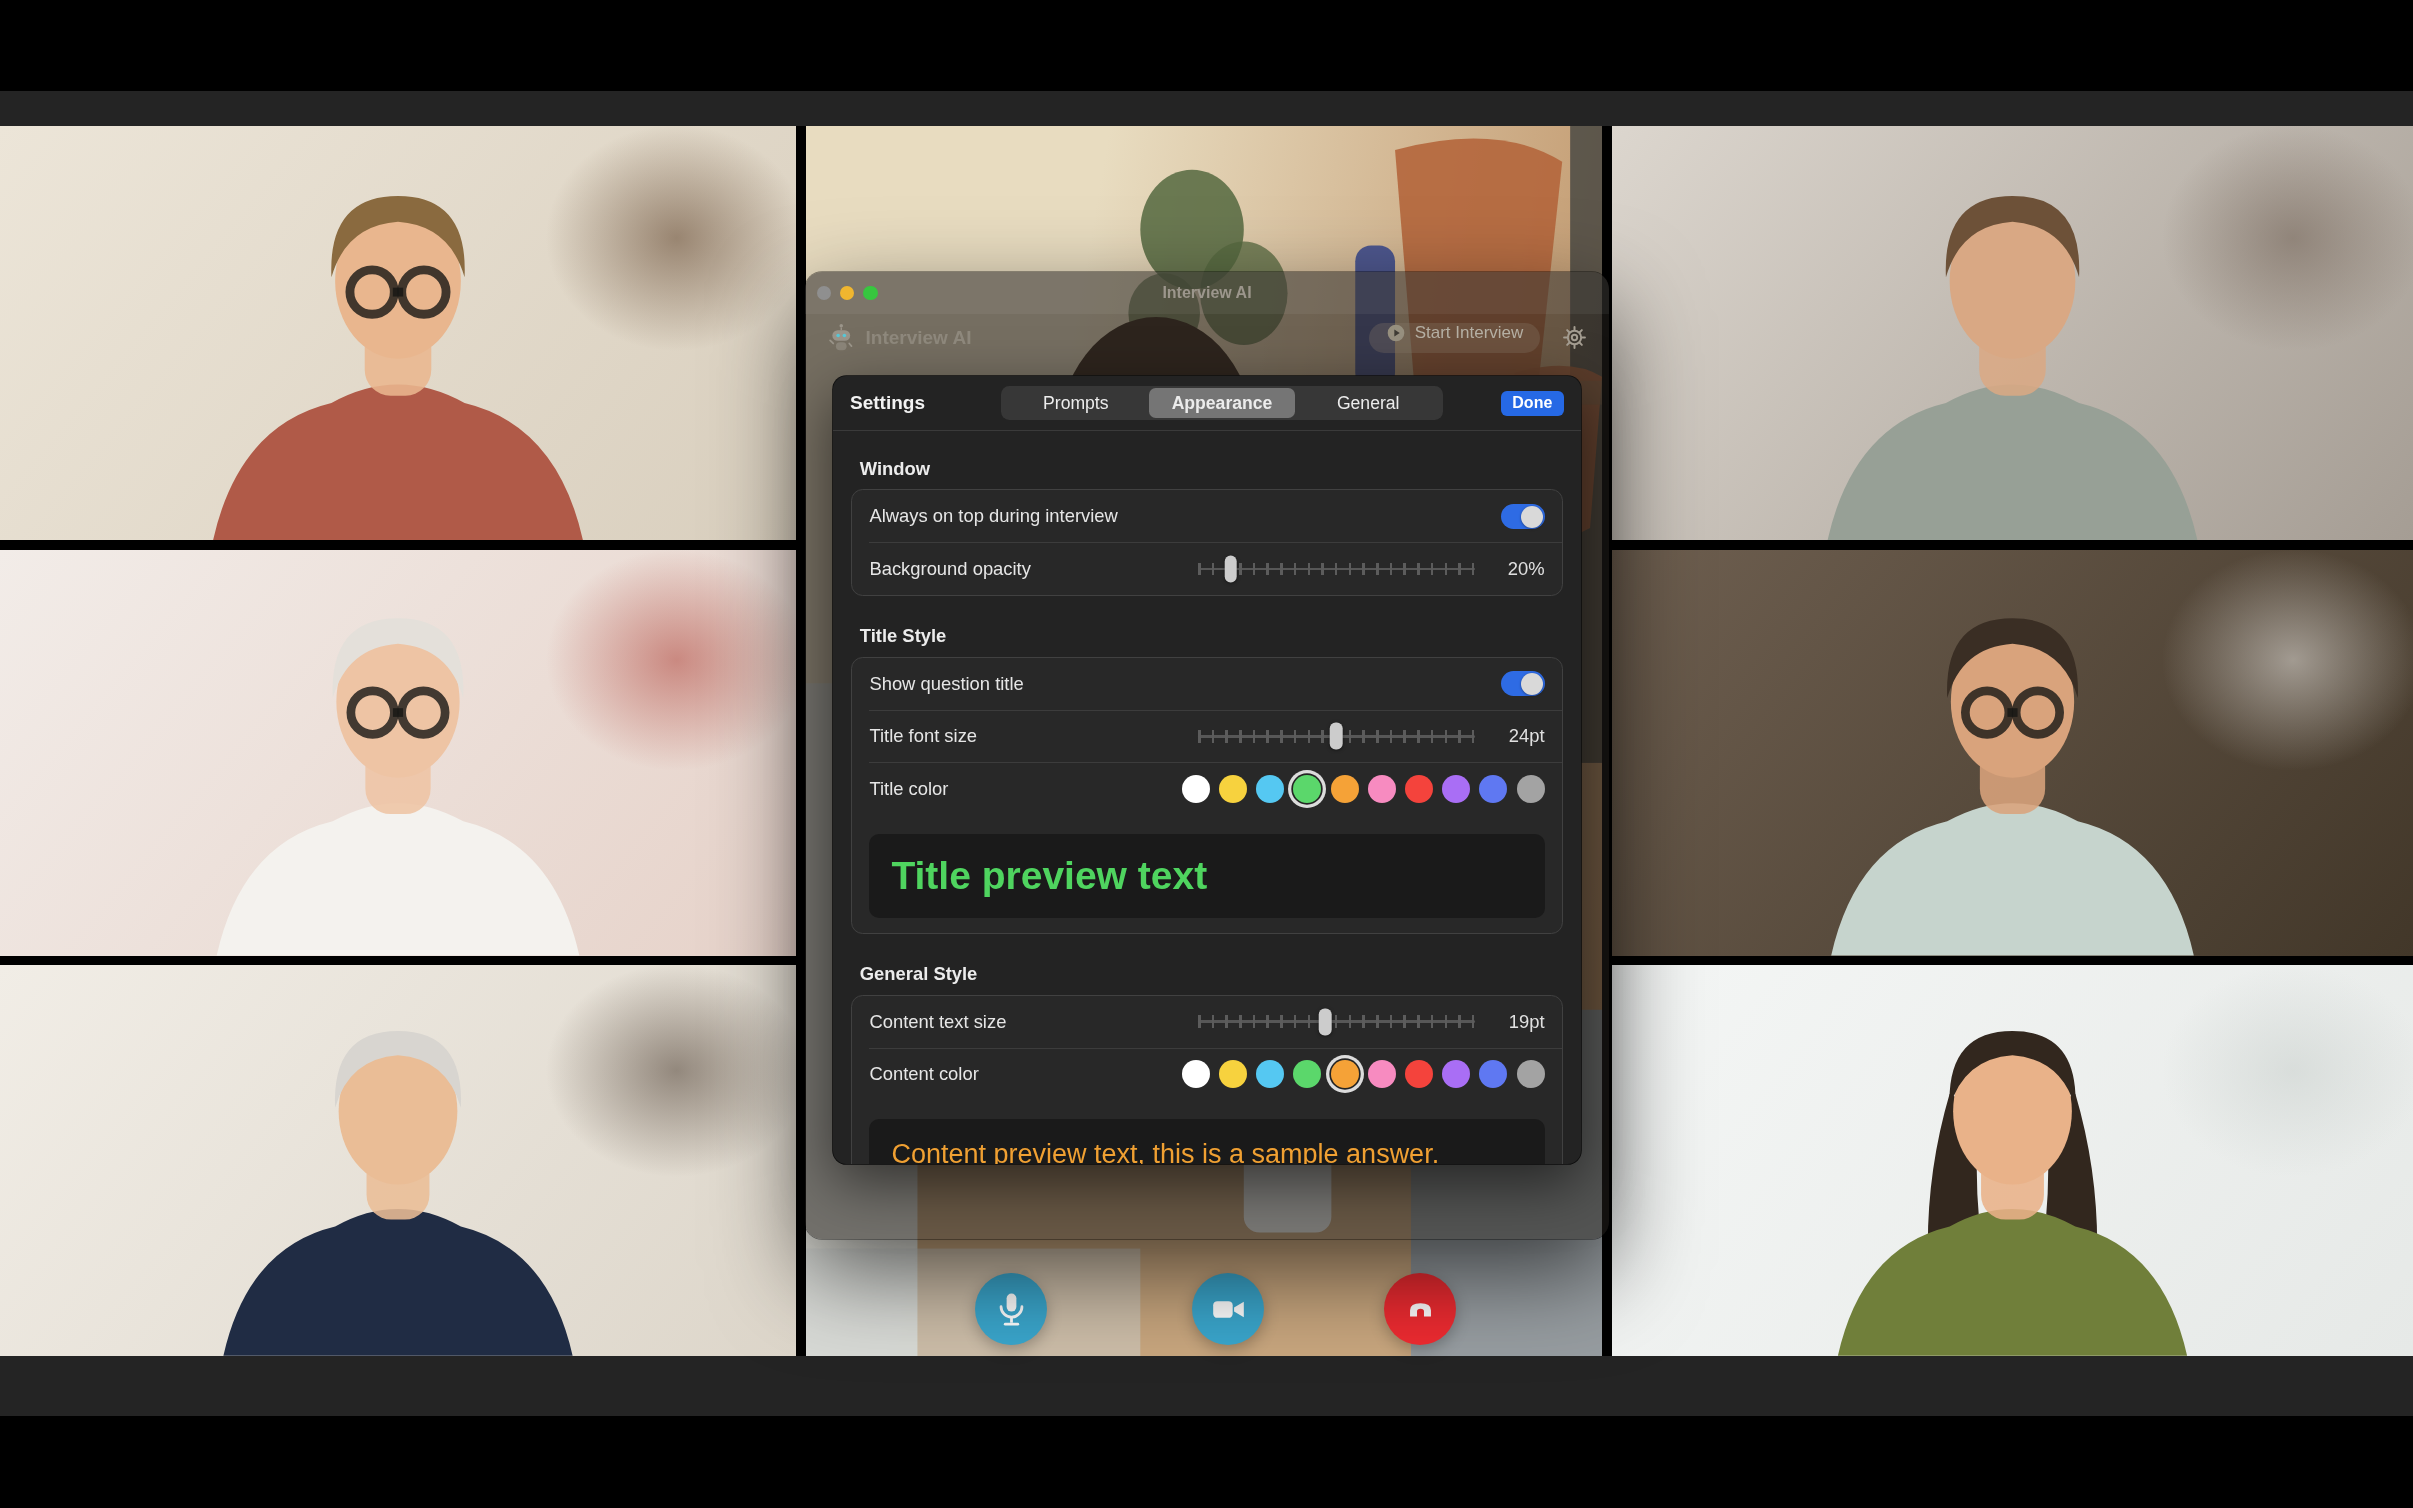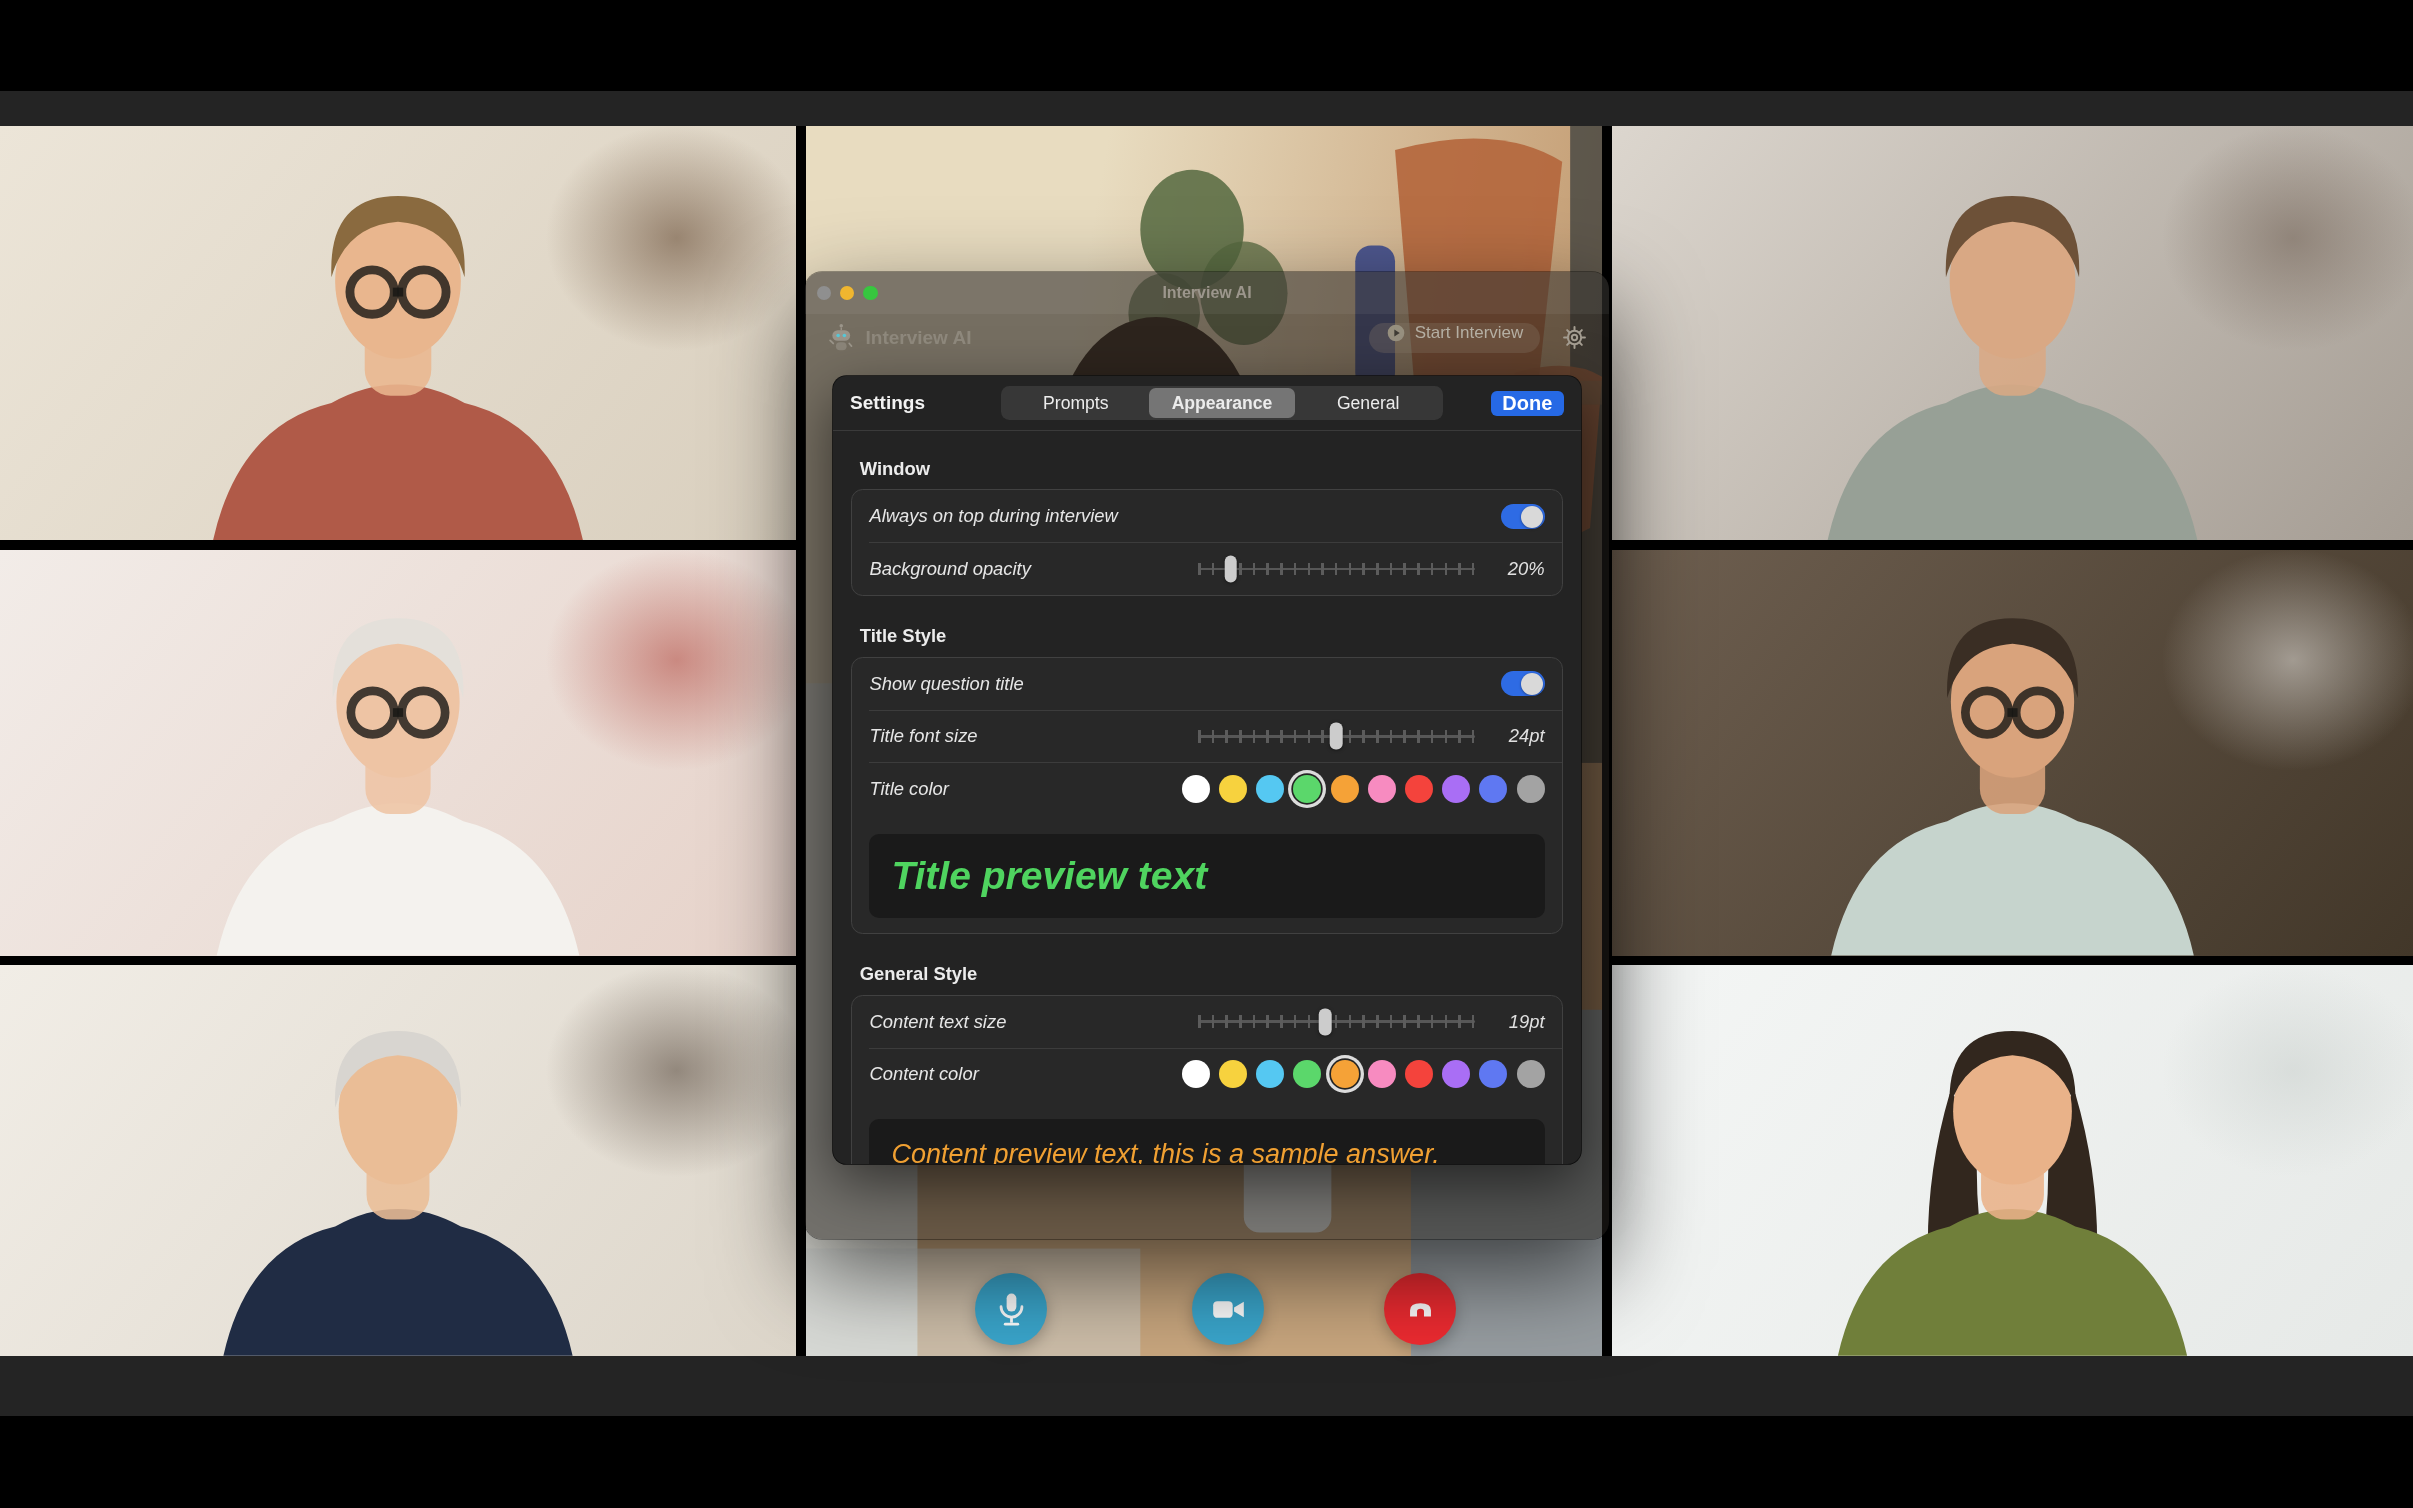--- a/index.html
+++ b/index.html
@@ -64,26 +64,26 @@
          background:#232323;box-shadow:0 20px 59px rgba(0,0,0,.55),0 0 0 0.8px #121212;overflow:hidden;}
   .panel-header{position:relative;height:54px;display:flex;align-items:center;padding:0 17px;
                 border-bottom:0.8px solid #3a3a3a;}
   .panel-title{font-size:19px;font-weight:bold;color:#f2f2f2;}
   .segmented{position:absolute;left:50%;transform:translateX(-50%);margin-left:15px;display:flex;
              width:442px;height:34px;background:#373737;border-radius:8.4px;padding:1.7px;box-sizing:border-box;}
   .segment{flex:1;display:flex;align-items:center;justify-content:center;font-size:17.6px;color:#ececec;
            border-radius:6.7px;cursor:default;}
   .segment.selected{background:#757575;font-weight:bold;}
   .done-btn{position:absolute;right:17px;height:25px;padding:0 11.7px;display:flex;align-items:center;
-            background:#2669e5;color:#fff;font-size:20px;font-weight:bold;border-radius:5.9px;margin-left:48px;}
+            background:#2669e5;color:#fff;font-size:16px;font-weight:bold;border-radius:5.9px;margin-left:48px;}
 
   .panel-body{padding:5px 18.4px 0;}
   .section-label{margin:20px 0 8.4px 8.4px;font-size:18.4px;font-weight:bold;color:#ececec;line-height:25px;}
   .section-label.tight{margin-top:27px;}
-  .card{border:0.8px solid #414141;border-radius:11.7px;background:rgba(255,255,255,.025);font-style:italic;}
+  .card{border:0.8px solid #414141;border-radius:11.7px;background:rgba(255,255,255,.025);}
   .row{height:52px;display:flex;align-items:center;padding:0 17px;}
   .row-label{font-size:18.4px;color:#e6e6e6;flex:1;}
   .row-divider{height:0.8px;background:#3c3c3c;margin-left:17px;}
 
   .toggle{width:44px;height:25px;border-radius:12.6px;background:#2e6be4;position:relative;}
   .toggle .knob{position:absolute;top:1.7px;right:1.7px;width:22px;height:22px;border-radius:50%;background:#d9d9d9;
                 box-shadow:0 0.8px 2.5px rgba(0,0,0,.4);}
 
   .slider-group{display:flex;align-items:center;gap:21px;}
   .slider{position:relative;width:277px;height:28.5px;}

